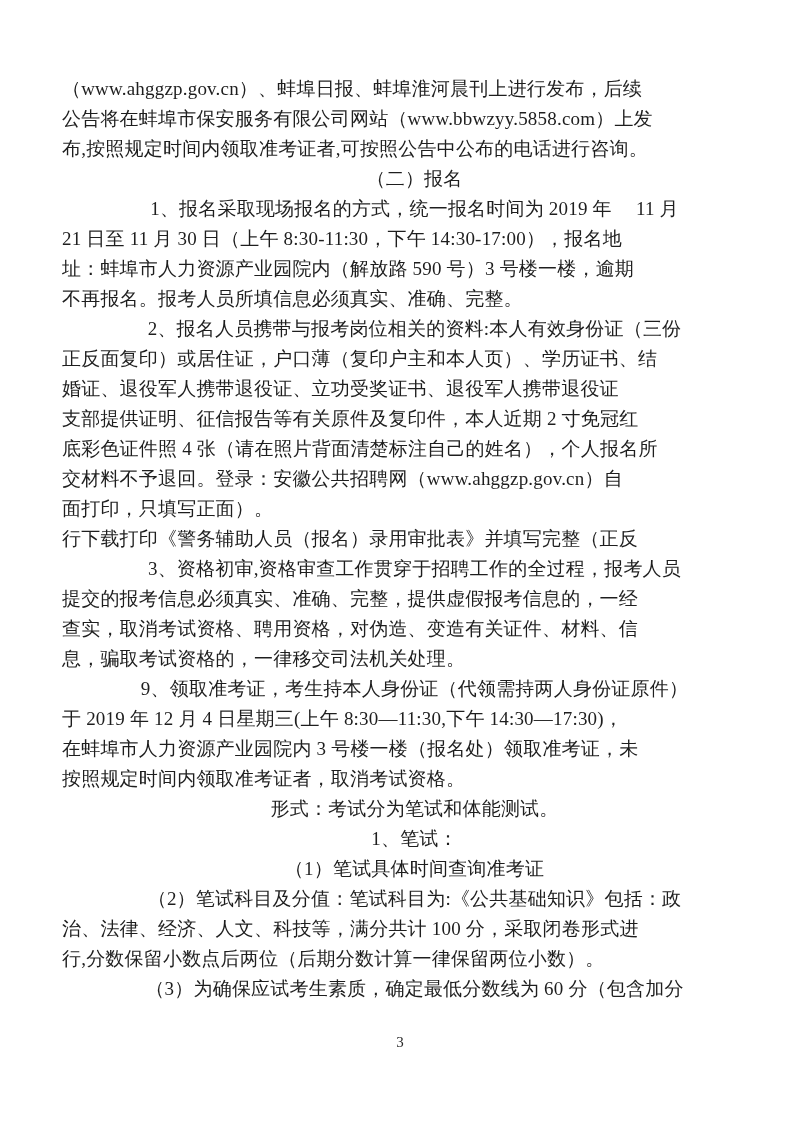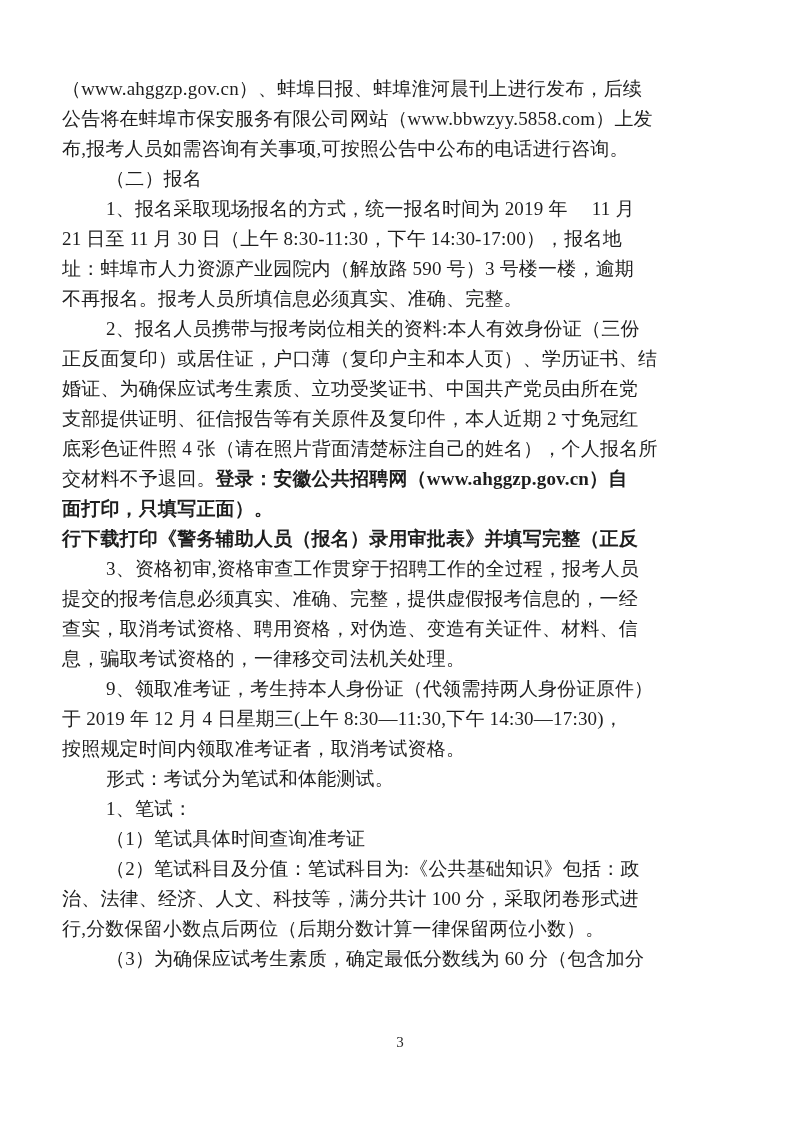--- a/index.html
+++ b/index.html
@@ -24,62 +24,64 @@
   }
   .line {
     height: 30px;
     line-height: 30px;
     font-size: 19px;
     white-space: nowrap;
     letter-spacing: 0.2px;
   }
   .line.indent {
     text-indent: 44px;
+    text-align: center;
   }
   .line b {
-    font-weight: bold;
+    font-weight: normal;
   }
   .page-number {
     position: absolute;
     top: 1031px;
     left: 0;
     width: 100%;
     text-align: center;
     font-size: 15px;
     line-height: 22px;
     color: #2a2a2a;
   }
 </style>
 </head>
 <body>
 
 <div class="page">
   <div class="text-block">
       <div class="line"><span>（www.ahggzp.gov.cn）、蚌埠日报、蚌埠淮河晨刊上进行发布，后续</span></div>
       <div class="line"><span>公告将在蚌埠市保安服务有限公司网站（www.bbwzyy.5858.com）上发</span></div>
-      <div class="line"><span>布,报考人员如需咨询有关事项,可按照公告中公布的电话进行咨询。</span></div>
+      <div class="line"><span>布,按照规定时间内领取准考证者,可按照公告中公布的电话进行咨询。</span></div>
       <div class="line indent"><span>（二）报名</span></div>
       <div class="line indent"><span>1、报名采取现场报名的方式，统一报名时间为 2019 年　 11 月</span></div>
       <div class="line"><span>21 日至 11 月 30 日（上午 8:30-11:30，下午 14:30-17:00），报名地</span></div>
       <div class="line"><span>址：蚌埠市人力资源产业园院内（解放路 590 号）3 号楼一楼，逾期</span></div>
       <div class="line"><span>不再报名。报考人员所填信息必须真实、准确、完整。</span></div>
       <div class="line indent"><span>2、报名人员携带与报考岗位相关的资料:本人有效身份证（三份</span></div>
       <div class="line"><span>正反面复印）或居住证，户口薄（复印户主和本人页）、学历证书、结</span></div>
-      <div class="line"><span>婚证、为确保应试考生素质、立功受奖证书、中国共产党员由所在党</span></div>
+      <div class="line"><span>婚证、退役军人携带退役证、立功受奖证书、退役军人携带退役证</span></div>
       <div class="line"><span>支部提供证明、征信报告等有关原件及复印件，本人近期 2 寸免冠红</span></div>
       <div class="line"><span>底彩色证件照 4 张（请在照片背面清楚标注自己的姓名），个人报名所</span></div>
       <div class="line"><span>交材料不予退回。</span><b>登录：安徽公共招聘网（www.ahggzp.gov.cn）自</b></div>
       <div class="line"><b>面打印，只填写正面）。</b></div>
       <div class="line"><b>行下载打印《警务辅助人员（报名）录用审批表》并填写完整（正反</b></div>
       <div class="line indent"><span>3、资格初审,资格审查工作贯穿于招聘工作的全过程，报考人员</span></div>
       <div class="line"><span>提交的报考信息必须真实、准确、完整，提供虚假报考信息的，一经</span></div>
       <div class="line"><span>查实，取消考试资格、聘用资格，对伪造、变造有关证件、材料、信</span></div>
       <div class="line"><span>息，骗取考试资格的，一律移交司法机关处理。</span></div>
       <div class="line indent"><span>9、领取准考证，考生持本人身份证（代领需持两人身份证原件）</span></div>
       <div class="line"><span>于 2019 年 12 月 4 日星期三(上午 8:30—11:30,下午 14:30—17:30)，</span></div>
+      <div class="line"><span>在蚌埠市人力资源产业园院内 3 号楼一楼（报名处）领取准考证，未</span></div>
       <div class="line"><span>按照规定时间内领取准考证者，取消考试资格。</span></div>
       <div class="line indent"><span>形式：考试分为笔试和体能测试。</span></div>
       <div class="line indent"><span>1、笔试：</span></div>
       <div class="line indent"><span>（1）笔试具体时间查询准考证</span></div>
       <div class="line indent"><span>（2）笔试科目及分值：笔试科目为:《公共基础知识》包括：政</span></div>
       <div class="line"><span>治、法律、经济、人文、科技等，满分共计 100 分，采取闭卷形式进</span></div>
       <div class="line"><span>行,分数保留小数点后两位（后期分数计算一律保留两位小数）。</span></div>
       <div class="line indent"><span>（3）为确保应试考生素质，确定最低分数线为 60 分（包含加分</span></div>
     </div>
   <div class="page-number">3</div>

